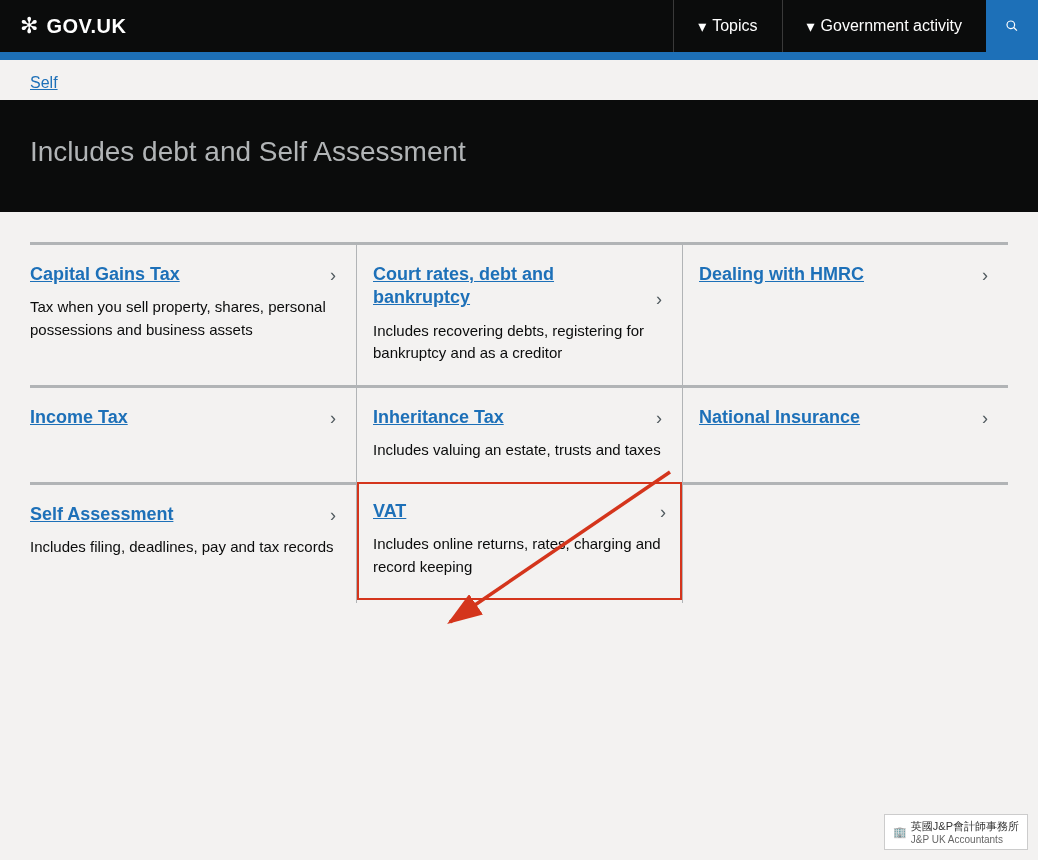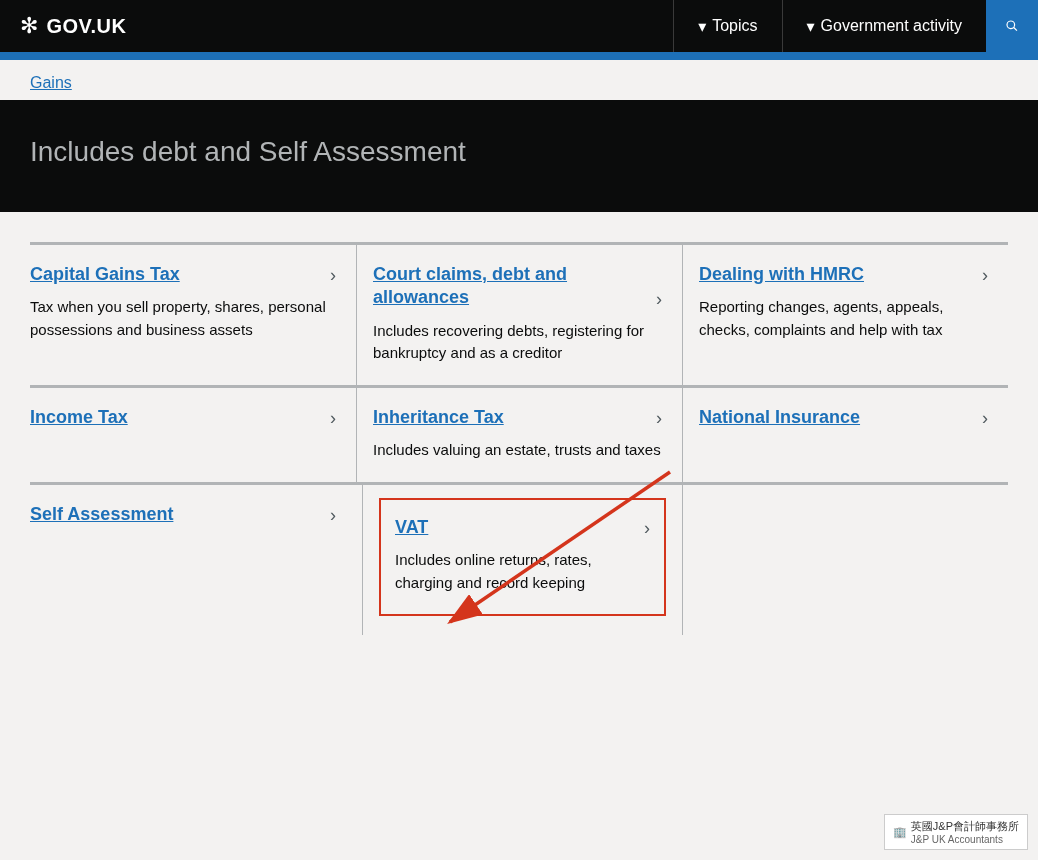--- a/index.html
+++ b/index.html
@@ -187,51 +187,50 @@
       <svg width="20" height="20" viewBox="0 0 20 20" fill="white">
         <path d="M8.5 3a5.5 5.5 0 1 0 3.516 9.723l3.63 3.63 1.061-1.06-3.63-3.63A5.5 5.5 0 0 0 8.5 3zm0 1.5a4 4 0 1 1 0 8 4 4 0 0 1 0-8z"></path>
       </svg>
     </button>
   </nav>
 </header>
 
 <div class="accent-bar"></div>
 
 <div class="breadcrumb-area">
-  <a class="breadcrumb-link">Gains</a>
+  <a class="breadcrumb-link">Self</a>
 </div>
 
 <section class="hero">
   <p class="hero-subtitle">Includes debt and Self Assessment</p>
 </section>
 
 <main class="main-content">
   <div class="content-wrapper">
 
     <div class="grid-row">
       <div class="grid-cell">
         <a class="topic-link">
           <span class="topic-link-text">Capital Gains Tax</span>
           <span class="chevron">›</span>
         </a>
         <p class="topic-desc">Tax when you sell property, shares, personal possessions and business assets</p>
       </div>
       <div class="grid-cell">
         <a class="topic-link">
-          <span class="topic-link-text">Court claims, debt and allowances</span>
+          <span class="topic-link-text">Court rates, debt and bankruptcy</span>
           <span class="chevron">›</span>
         </a>
         <p class="topic-desc">Includes recovering debts, registering for bankruptcy and as a creditor</p>
       </div>
       <div class="grid-cell">
         <a class="topic-link">
           <span class="topic-link-text">Dealing with HMRC</span>
           <span class="chevron">›</span>
         </a>
-        <p class="topic-desc">Reporting changes, agents, appeals, checks, complaints and help with tax</p>
       </div>
     </div>
 
     <div class="grid-row">
       <div class="grid-cell">
         <a class="topic-link">
           <span class="topic-link-text">Income Tax</span>
           <span class="chevron">›</span>
         </a>
       </div>
@@ -249,23 +248,24 @@
         </a>
       </div>
     </div>
 
     <div class="grid-row">
       <div class="grid-cell">
         <a class="topic-link">
           <span class="topic-link-text">Self Assessment</span>
           <span class="chevron">›</span>
         </a>
-      </div>
-
-      <div class="grid-cell" style="padding: 16px; position: relative; margin-left: 6px;">
+        <p class="topic-desc">Includes filing, deadlines, pay and tax records</p>
+      </div>
+
+      <div class="grid-cell" style="padding: 0; position: relative;">
         <div style="border: 2.5px solid #d4351c; padding: 16px 14px 20px 14px; margin-top: 0; position: relative; top: -3px; background: #f3f2f1;">
           <a class="topic-link">
             <span class="topic-link-text">VAT</span>
             <span class="chevron">›</span>
           </a>
           <p class="topic-desc">Includes online returns, rates, charging and record keeping</p>
         </div>
       </div>
       <div class="grid-cell"></div>
     </div>

